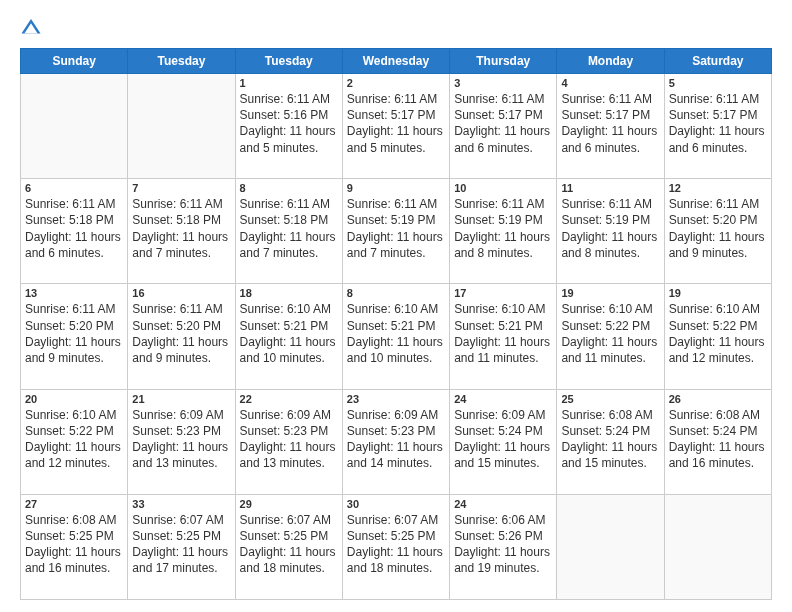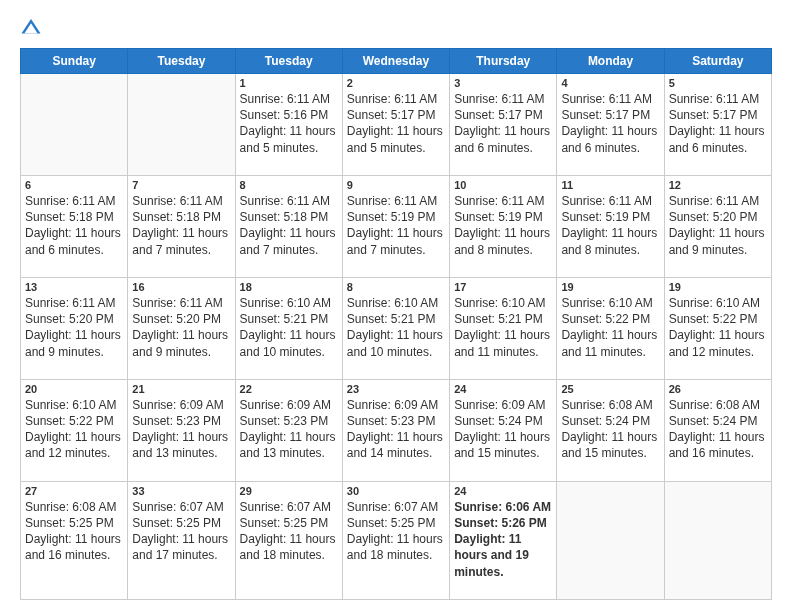--- a/index.html
+++ b/index.html
@@ -314,21 +314,21 @@
 Daylight: 11 hours and 18 minutes.</div>
           </td>
           <td>
             <span class="day-num">30</span>
             <div class="day-info" style="white-space: pre-line;">Sunrise: 6:07 AM
 Sunset: 5:25 PM
 Daylight: 11 hours and 18 minutes.</div>
           </td>
           <td>
             <span class="day-num">24</span>
-            <div class="day-info" style="white-space: pre-line; font-weight: bold;">Sunrise: 6:06 AM
+            <div class="day-info" style="white-space: pre-line;">Sunrise: 6:06 AM
 Sunset: 5:26 PM
 Daylight: 11 hours and 19 minutes.</div>
           </td>
           <td class="empty-cell"></td>
           <td class="empty-cell"></td>
         </tr>
       </tbody>
   </table>
 </div>
 

